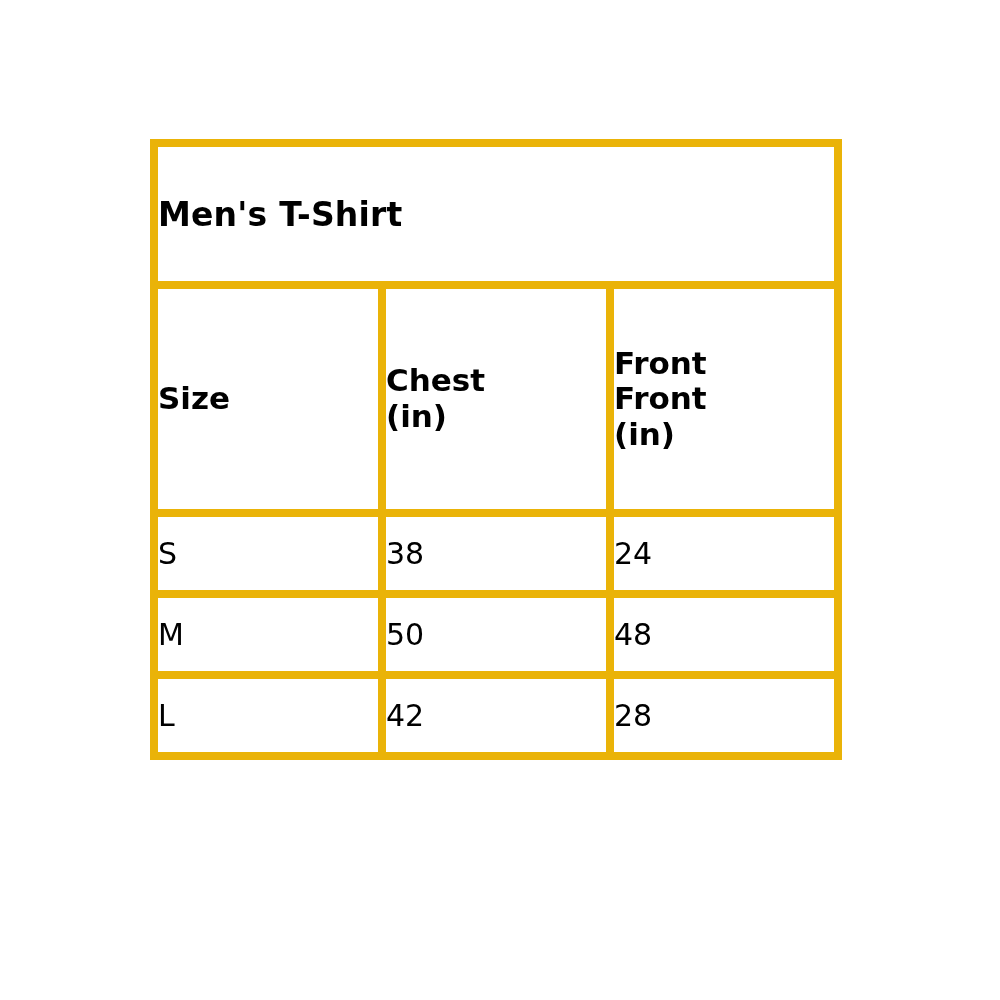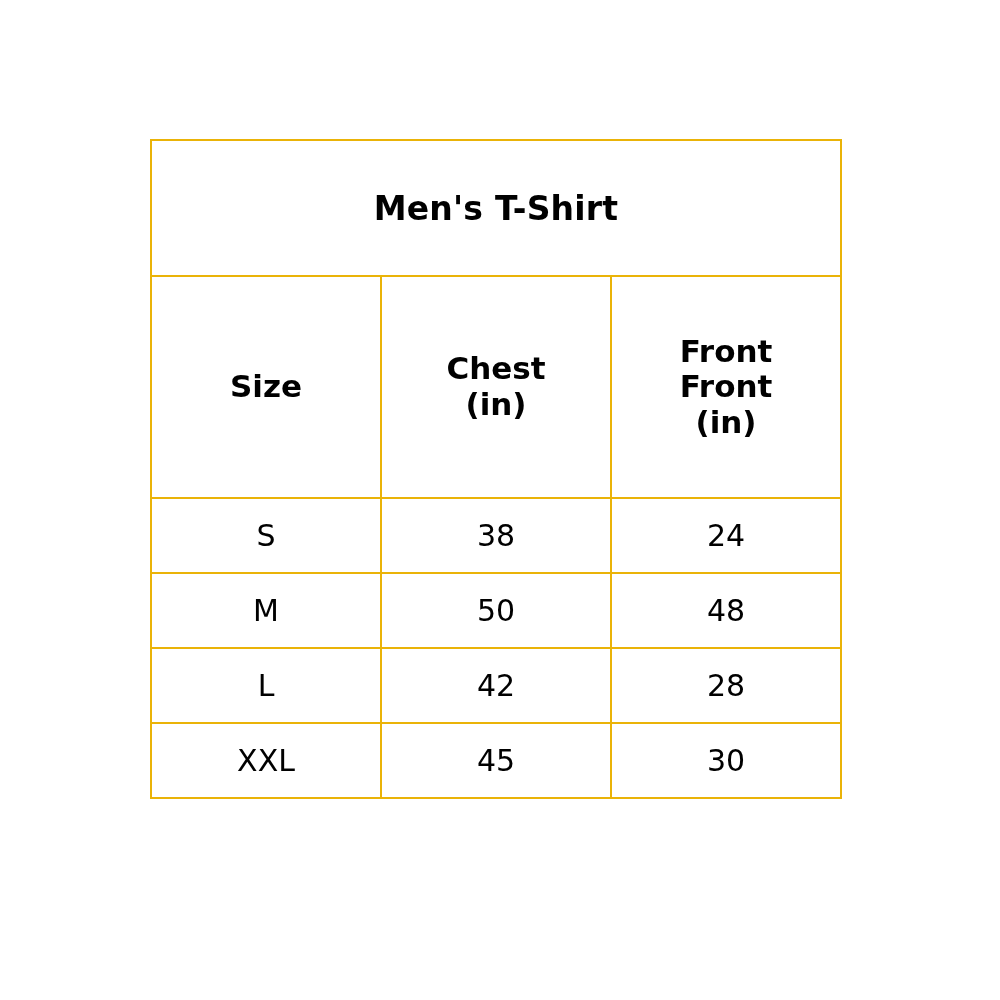--- a/index.html
+++ b/index.html
@@ -23,22 +23,22 @@
     left: 150px;
     top: 139px;
     width: 692px;
     border-collapse: collapse;
     table-layout: fixed;
     background: #ffffff;
   }
 
   .size-table td,
   .size-table th {
-    border: 2px solid #eab308;
-    text-align: center;
+    border: 8px solid #eab308;
+    text-align: left;
     vertical-align: middle;
     color: #000000;
     padding: 0;
   }
 
   .title-cell {
     height: 134px;
     font-size: 33px;
     font-weight: bold;
     letter-spacing: 0.2px;
@@ -93,20 +93,15 @@
       <tr>
         <td class="data-cell col-size">M</td>
         <td class="data-cell col-chest">50</td>
         <td class="data-cell col-length">48</td>
       </tr>
       <tr>
         <td class="data-cell col-size">L</td>
         <td class="data-cell col-chest">42</td>
         <td class="data-cell col-length">28</td>
       </tr>
-      <tr>
-        <td class="data-cell col-size">XXL</td>
-        <td class="data-cell col-chest">45</td>
-        <td class="data-cell col-length">30</td>
-      </tr>
     </tbody>
   </table>
 </div>
 
 </body></html>

